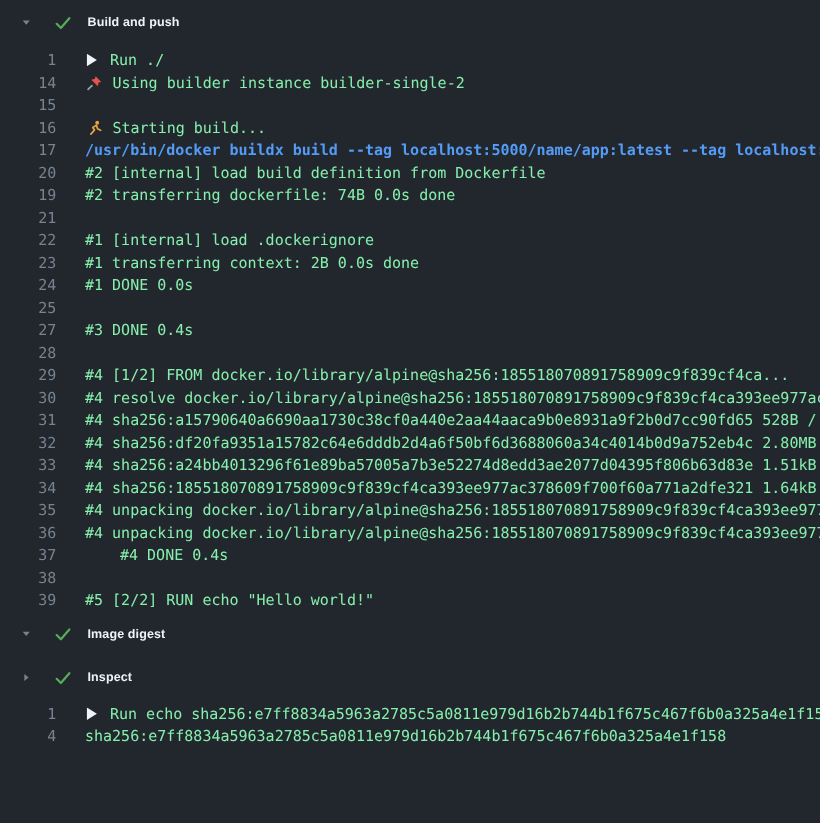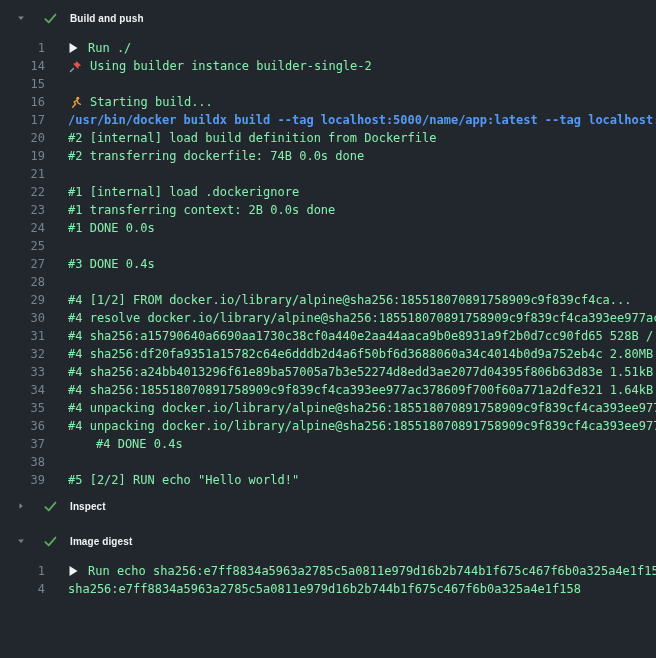--- a/index.html
+++ b/index.html
@@ -128,45 +128,45 @@
       <div class="line"><span class="num">31</span><span class="txt"><span style="white-space: pre;">#4 sha256:a15790640a6690aa1730c38cf0a440e2aa44aaca9b0e8931a9f2b0d7cc90fd65 528B / 528B done</span></span></div>
       <div class="line"><span class="num">32</span><span class="txt"><span style="white-space: pre;">#4 sha256:df20fa9351a15782c64e6dddb2d4a6f50bf6d3688060a34c4014b0d9a752eb4c 2.80MB / 2.80MB done</span></span></div>
       <div class="line"><span class="num">33</span><span class="txt"><span style="white-space: pre;">#4 sha256:a24bb4013296f61e89ba57005a7b3e52274d8edd3ae2077d04395f806b63d83e 1.51kB / 1.51kB done</span></span></div>
       <div class="line"><span class="num">34</span><span class="txt"><span style="white-space: pre;">#4 sha256:185518070891758909c9f839cf4ca393ee977ac378609f700f60a771a2dfe321 1.64kB / 1.64kB done</span></span></div>
       <div class="line"><span class="num">35</span><span class="txt"><span style="white-space: pre;">#4 unpacking docker.io/library/alpine@sha256:185518070891758909c9f839cf4ca393ee977ac378609f700f60a771a2dfe321</span></span></div>
       <div class="line"><span class="num">36</span><span class="txt"><span style="white-space: pre;">#4 unpacking docker.io/library/alpine@sha256:185518070891758909c9f839cf4ca393ee977ac378609f700f60a771a2dfe321 done</span></span></div>
       <div class="line"><span class="num">37</span><span class="txt"><span style="white-space: pre; margin-left: 28px;">#4 DONE 0.4s</span></span></div>
       <div class="line"><span class="num">38</span><span class="txt"><span style="white-space: pre;"></span></span></div>
       <div class="line"><span class="num">39</span><span class="txt"><span style="white-space: pre;">#5 [2/2] RUN echo "Hello world!"</span></span></div>
     </div>
+    <div class="sec-header">
+      <span class="chev">
+        <svg width="10" height="10" viewBox="0 0 16 16">
+          <path d="M3.5 5.5h9L8 11z" fill="#768390"></path>
+        </svg>
+      </span>
+      <span class="check">
+        <svg width="15" height="15" viewBox="0 0 16 16">
+          <path d="M2.5 8.6l3.6 3.6 7.2-8.4" stroke="#57ab5a" stroke-width="1.9" fill="none" stroke-linecap="round" stroke-linejoin="round"></path>
+        </svg>
+      </span>
+      <span class="sec-title">Image digest</span>
+    </div>
     <div class="sec-header collapsed">
       <span class="chev">
         <svg width="10" height="10" viewBox="0 0 16 16">
           <path d="M5.5 3.5v9L11 8z" fill="#768390"></path>
         </svg>
       </span>
       <span class="check">
         <svg width="15" height="15" viewBox="0 0 16 16">
           <path d="M2.5 8.6l3.6 3.6 7.2-8.4" stroke="#57ab5a" stroke-width="1.9" fill="none" stroke-linecap="round" stroke-linejoin="round"></path>
         </svg>
       </span>
       <span class="sec-title">Inspect</span>
     </div>
-    <div class="sec-header">
-      <span class="chev">
-        <svg width="10" height="10" viewBox="0 0 16 16">
-          <path d="M3.5 5.5h9L8 11z" fill="#768390"></path>
-        </svg>
-      </span>
-      <span class="check">
-        <svg width="15" height="15" viewBox="0 0 16 16">
-          <path d="M2.5 8.6l3.6 3.6 7.2-8.4" stroke="#57ab5a" stroke-width="1.9" fill="none" stroke-linecap="round" stroke-linejoin="round"></path>
-        </svg>
-      </span>
-      <span class="sec-title">Image digest</span>
-    </div>
     <div class="sec-lines">
       <div class="line"><span class="num">1</span><span class="txt"><span class="inline-icon play"><svg width="9" height="10" viewBox="0 0 8 10">
               <path d="M0 0l8 5-8 5z" fill="#f0f3f6"></path>
             </svg></span><span style="white-space: pre;">Run echo sha256:e7ff8834a5963a2785c5a0811e979d16b2b744b1f675c467f6b0a325a4e1f158</span></span></div>
       <div class="line"><span class="num">4</span><span class="txt"><span style="white-space: pre;">sha256:e7ff8834a5963a2785c5a0811e979d16b2b744b1f675c467f6b0a325a4e1f158</span></span></div>
     </div>
   </div>
 
 </body></html>

